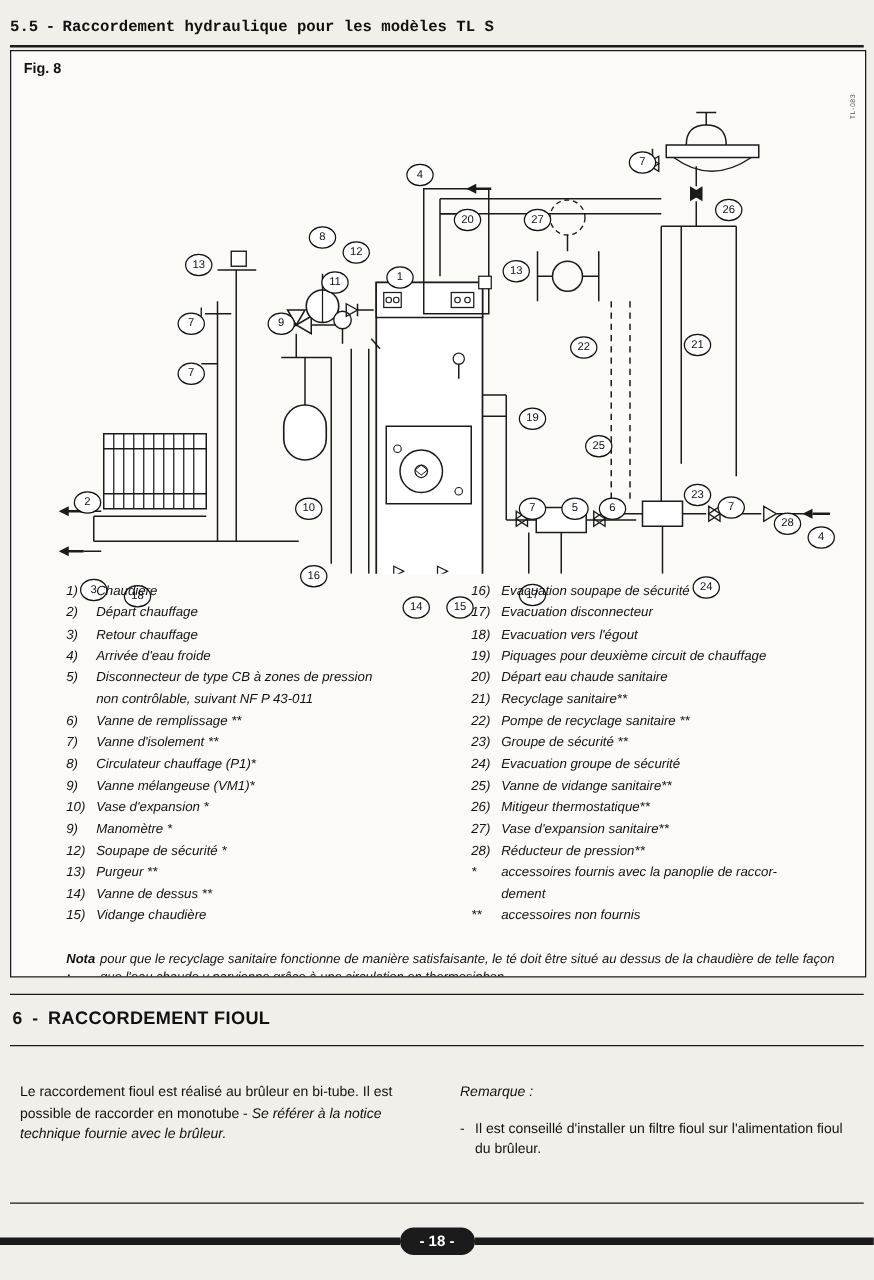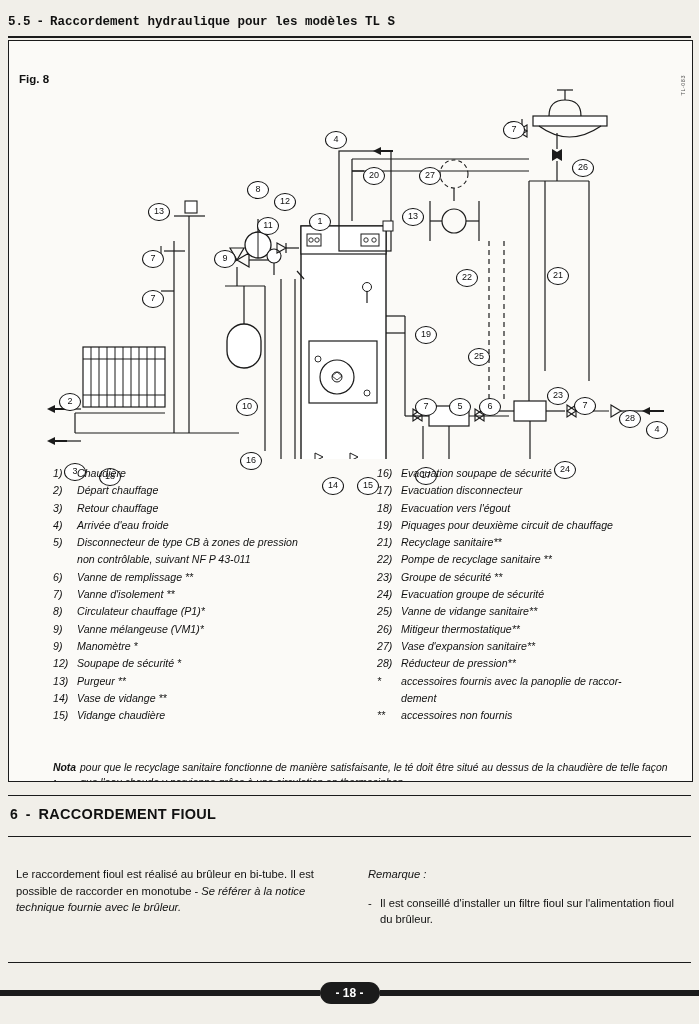--- a/index.html
+++ b/index.html
@@ -25,21 +25,21 @@
   .sec-head .dash{font-size:12.5px;font-weight:bold;color:#111;margin:0 6px;}
   .sec-head .ttl{font-size:12.5px;font-weight:bold;color:#111;}
 
   
   .fig-frame{
     position:absolute;left:8px;top:40px;width:683px;height:740px;
     border:1.5px solid #1b1b1b;background:#fbfaf7;
     overflow:hidden;
   }
   .fig-label{
-    position:absolute;left:10px;top:8px;font-size:11.5px;font-weight:bold;color:#111;margin-top:24px;
+    position:absolute;left:10px;top:8px;font-size:11.5px;font-weight:bold;color:#111;
   }
   .fig-code{
     position:absolute;right:6px;top:34px;font-size:5.5px;color:#555;
     writing-mode:vertical-rl;transform:rotate(180deg);letter-spacing:.5px;
   }
 
   
   .schematic{
     position:absolute;left:0;top:0;width:683px;height:418px;
   }
@@ -365,34 +365,38 @@
           </div>
         <div class="li">
             <span class="n">8)</span>
             <span class="t">Circulateur chauffage (P1)*</span>
           </div>
         <div class="li">
             <span class="n">9)</span>
             <span class="t">Vanne mélangeuse (VM1)*</span>
           </div>
         <div class="li">
+            <span class="n">10)</span>
+            <span class="t">Vase d'expansion *</span>
+          </div>
+        <div class="li">
             <span class="n">9)</span>
             <span class="t">Manomètre *</span>
           </div>
         <div class="li">
             <span class="n">12)</span>
             <span class="t">Soupape de sécurité *</span>
           </div>
         <div class="li">
             <span class="n">13)</span>
             <span class="t">Purgeur **</span>
           </div>
         <div class="li">
             <span class="n">14)</span>
-            <span class="t">Vase de vidange **</span>
+            <span class="t">Vanne de dessus **</span>
           </div>
         <div class="li">
             <span class="n">15)</span>
             <span class="t">Vidange chaudière</span>
           </div>
       </div>
 
       <div class="legend-col right">
         <div class="li">
             <span class="n">16)</span>
@@ -402,20 +406,24 @@
             <span class="n">17)</span>
             <span class="t">Evacuation disconnecteur</span>
           </div>
         <div class="li">
             <span class="n">18)</span>
             <span class="t">Evacuation vers l'égout</span>
           </div>
         <div class="li">
             <span class="n">19)</span>
             <span class="t">Piquages pour deuxième circuit de chauffage</span>
+          </div>
+        <div class="li">
+            <span class="n">20)</span>
+            <span class="t">Départ eau chaude sanitaire</span>
           </div>
         <div class="li">
             <span class="n">21)</span>
             <span class="t">Recyclage sanitaire**</span>
           </div>
         <div class="li">
             <span class="n">22)</span>
             <span class="t">Pompe de recyclage sanitaire **</span>
           </div>
         <div class="li">

